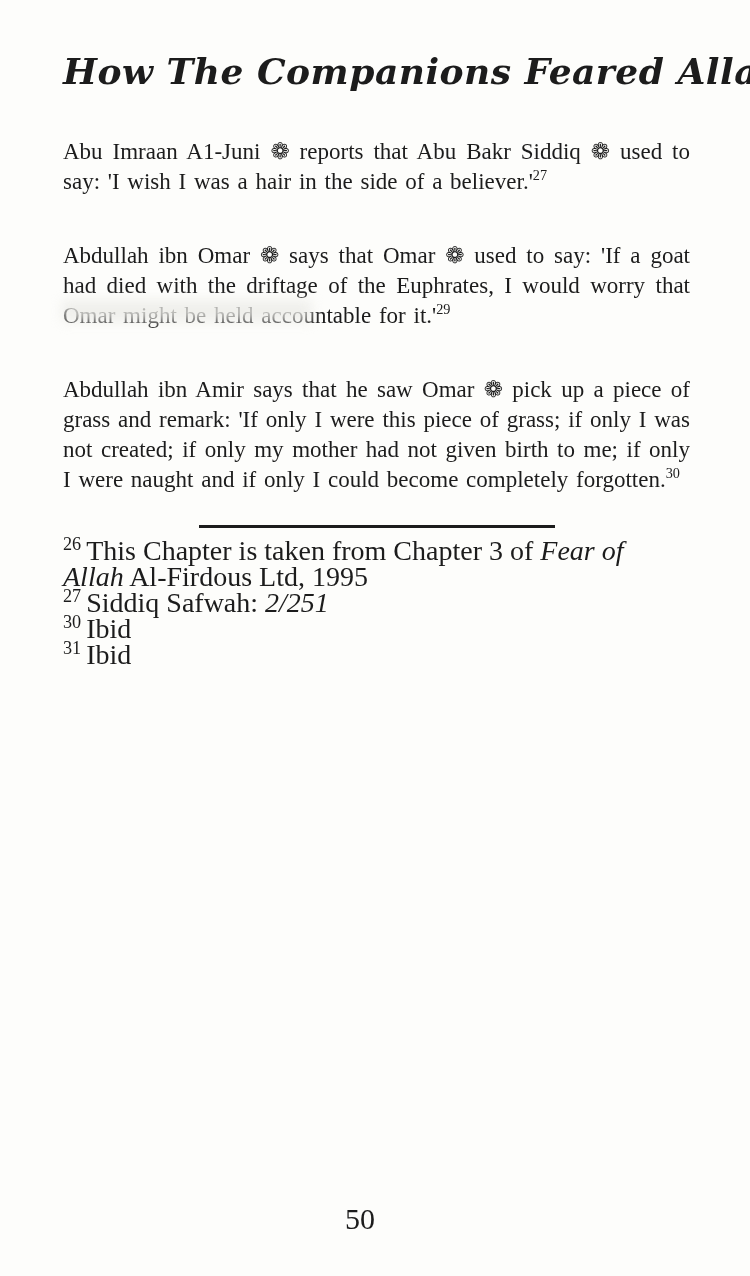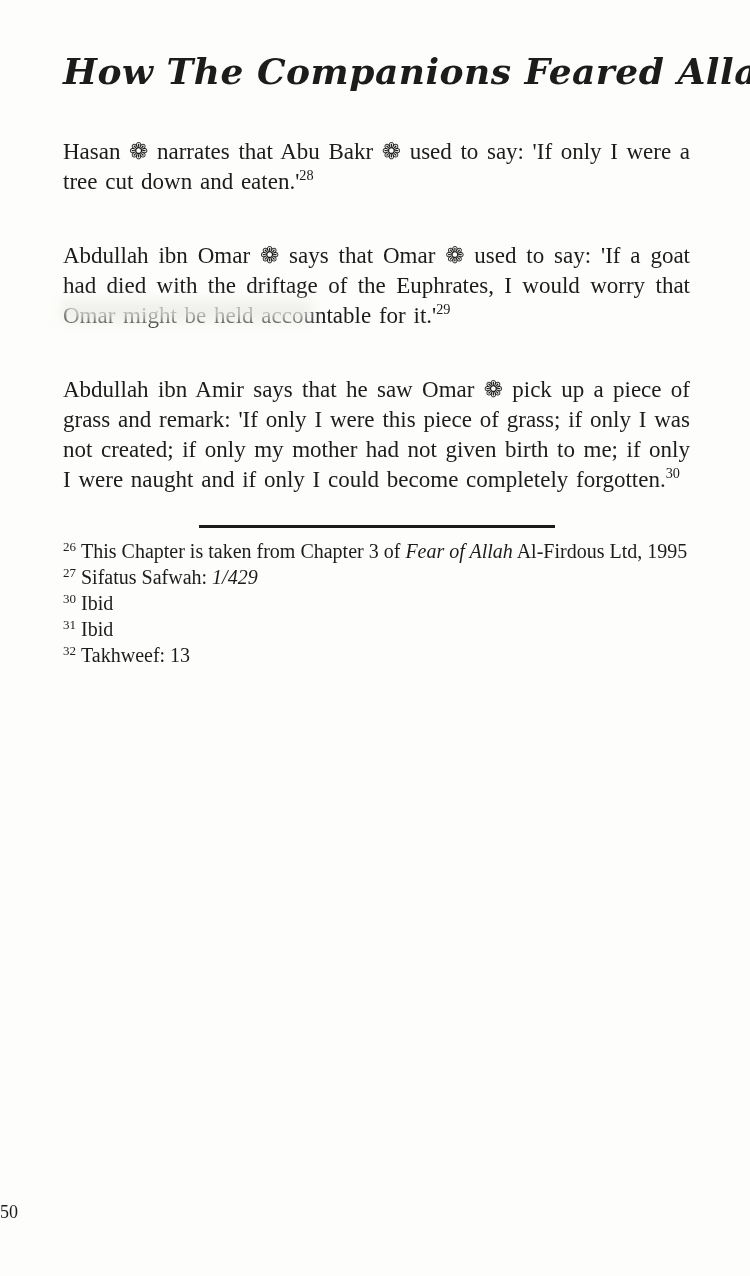--- a/index.html
+++ b/index.html
@@ -46,21 +46,21 @@
   }
   .footnote-rule {
     margin-top: 30px;
     width: 356px;
     height: 3px;
     background: #1c1c1c;
     border: none;
   }
   .footnotes {
     margin-top: 10px;
-    font-size: 20px;
+    font-size: 28px;
     line-height: 26px;
     text-align: left;
   }
   .footnote { margin: 0; }
   .footnote sup {
     font-size: 0.65em;
     line-height: 0;
     vertical-align: super;
     margin-right: 5px;
   }
@@ -74,48 +74,47 @@
     background: #ecece8;
     filter: blur(6px);
     opacity: 0.8;
     pointer-events: none;
   }
   .page-number {
     position: absolute;
     top: 1202px;
     left: 0;
     right: 30px;
-    text-align: left;
-    font-size: 18px;
+    text-align: center;
+    font-size: 30px;
   }
 </style>
 </head>
 <body>
 
 <div class="page">
   <div class="scan-artifact"></div>
 
   <div class="content">
 
     <h1 class="title"><span>How The Companions Feared Allah</span></h1>
 
+    <p class="para"><span>Abu Imraan A1-Juni ❁ reports that Abu Bakr Siddiq ❁ used to say: 'I wish I was a hair in the side of a believer.'</span><sup>27</sup><span></span></p>
 
-    <p class="para"><span>Hasan ❁ narrates that Abu Bakr ❁ used to say: 'If only I were a tree cut down and eaten.'</span><sup>28</sup><span></span></p>
 
     <p class="para"><span>Abdullah ibn Omar ❁ says that Omar ❁ used to say: 'If a goat had died with the driftage of the Euphrates, I would worry that Omar might be held accountable for it.'</span><sup>29</sup><span></span></p>
 
     <p class="para"><span>Abdullah ibn Amir says that he saw Omar ❁ pick up a piece of grass and remark: 'If only I were this piece of grass; if only I was not created; if only my mother had not given birth to me; if only I were naught and if only I could become completely forgotten.</span><sup>30</sup><span></span></p>
 
 
 
     <hr class="footnote-rule">
 
     <div class="footnotes">
       <p class="footnote"><sup>26</sup><span>This Chapter is taken from Chapter 3 of </span><i>Fear of Allah</i><span> Al-Firdous Ltd, 1995</span></p>
-      <p class="footnote"><sup>27</sup><span>Sifatus Safwah: </span><i>1/429</i><span></span></p>
+      <p class="footnote"><sup>27</sup><span>Siddiq Safwah: </span><i>2/251</i><span></span></p>
       <p class="footnote"><sup>30</sup><span>Ibid</span><i></i><span></span></p>
       <p class="footnote"><sup>31</sup><span>Ibid</span><i></i><span></span></p>
-      <p class="footnote"><sup>32</sup><span>Takhweef: 13</span><i></i><span></span></p>
     </div>
   </div>
 
   <div class="page-number">50</div>
 </div>
 
 </body></html>

